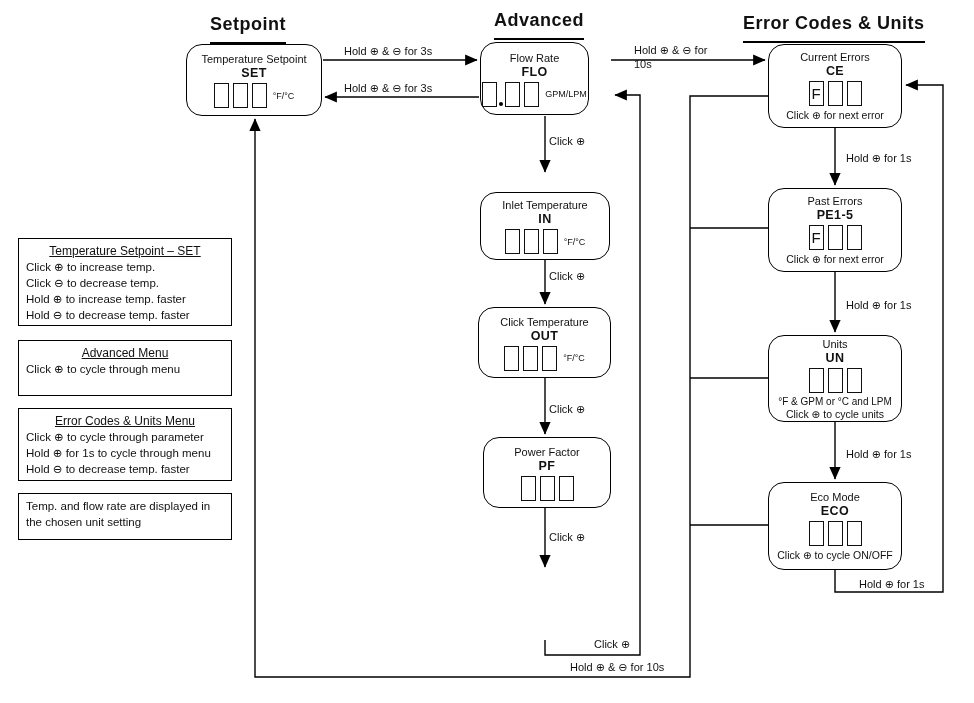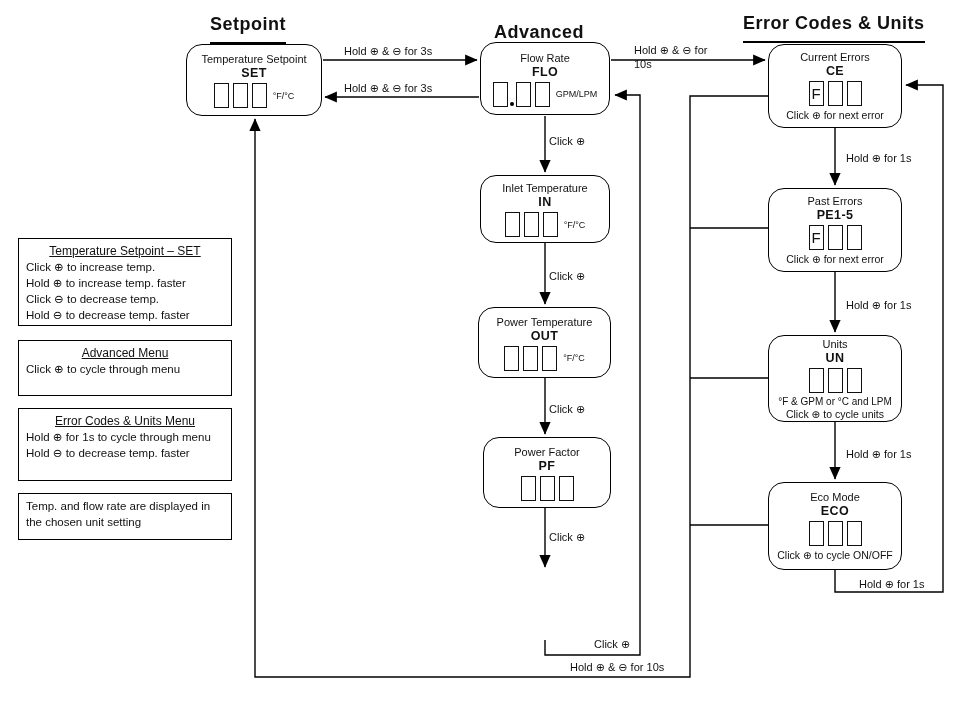--- a/index.html
+++ b/index.html
@@ -66,59 +66,59 @@
 
     <path d="M835,570 L835,592 L943,592 L943,85 L906,85" fill="none" stroke="#000" stroke-width="1.4" marker-end="url(#arr)"></path>
 
     <path d="M768,96 L690,96 L690,677 L255,677 L255,119" fill="none" stroke="#000" stroke-width="1.4" marker-end="url(#arr)"></path>
     <path d="M690,228 L768,228" fill="none" stroke="#000" stroke-width="1.4"></path>
     <path d="M690,378 L768,378" fill="none" stroke="#000" stroke-width="1.4"></path>
     <path d="M690,525 L768,525" fill="none" stroke="#000" stroke-width="1.4"></path>
   </svg>
 
   <div class="col-title" style="left:210px;top:14px;">Setpoint</div>
-  <div class="col-title" style="left:494px;top:22px;">Advanced</div>
+  <div class="col-title" style="left:494px;top:10px;">Advanced</div>
   <div class="col-title" style="left:743px;top:13px;">Error Codes &amp; Units</div>
 
   <div class="node" style="left:186px;top:44px;width:136px;height:72px;">
     <div class="node-title">Temperature Setpoint</div>
     <div class="node-code">SET</div>
     <div class="display">
       <span class="cell"></span>
       <span class="cell"></span>
       <span class="cell"></span>
       <span class="unit">°F/°C</span>
     </div>
   </div>
 
-  <div class="node" style="left:480px;top:42px;width:130px;height:73px;">
+  <div class="node" style="left:480px;top:42px;width:109px;height:73px;">
     <div class="node-title">Flow Rate</div>
     <div class="node-code">FLO</div>
     <div class="display">
       <span class="cell"></span>
       <span class="dot"></span>
       <span class="cell"></span>
       <span class="cell"></span>
       <span class="unit">GPM/LPM</span>
     </div>
   </div>
 
-  <div class="node" style="left:480px;top:175px;width:130px;height:68px;">
+  <div class="node" style="left:480px;top:192px;width:130px;height:68px;">
     <div class="node-title">Inlet Temperature</div>
     <div class="node-code">IN</div>
     <div class="display">
       <span class="cell"></span>
       <span class="cell"></span>
       <span class="cell"></span>
       <span class="unit">°F/°C</span>
     </div>
   </div>
 
   <div class="node" style="left:478px;top:307px;width:133px;height:71px;">
-    <div class="node-title">Power Temperature</div>
+    <div class="node-title">Click Temperature</div>
     <div class="node-code">OUT</div>
     <div class="display">
       <span class="cell"></span>
       <span class="cell"></span>
       <span class="cell"></span>
       <span class="unit">°F/°C</span>
     </div>
   </div>
 
   <div class="node" style="left:483px;top:437px;width:128px;height:71px;">
@@ -187,32 +187,33 @@
   <div class="edge-label" style="left:594px;top:637px;">Click ⊕</div>
   <div class="edge-label" style="left:570px;top:660px;">Hold ⊕ &amp; ⊖ for 10s</div>
   <div class="edge-label" style="left:846px;top:151px;">Hold ⊕ for 1s</div>
   <div class="edge-label" style="left:846px;top:298px;">Hold ⊕ for 1s</div>
   <div class="edge-label" style="left:846px;top:447px;">Hold ⊕ for 1s</div>
   <div class="edge-label" style="left:859px;top:577px;">Hold ⊕ for 1s</div>
 
   <div class="panel" style="left:18px;top:238px;width:214px;height:88px;">
     <div class="panel-title">Temperature Setpoint – SET</div>
     <div>Click ⊕ to increase temp.</div>
+    <div>Click ⊖ to decrease temp.</div>
     <div>Hold ⊕ to increase temp. faster</div>
-    <div>Click ⊖ to decrease temp.</div>
     <div>Hold ⊖ to decrease temp. faster</div>
   </div>
 
   <div class="panel" style="left:18px;top:340px;width:214px;height:56px;">
     <div class="panel-title">Advanced Menu</div>
     <div>Click ⊕ to cycle through menu</div>
   </div>
 
   <div class="panel" style="left:18px;top:408px;width:214px;height:73px;">
     <div class="panel-title">Error Codes &amp; Units Menu</div>
+    <div>Click ⊕ to cycle through parameter</div>
     <div>Hold ⊕ for 1s to cycle through menu</div>
     <div>Hold ⊖ to decrease temp. faster</div>
   </div>
 
   <div class="panel" style="left:18px;top:493px;width:214px;height:47px;">
     <div>Temp. and flow rate are displayed in the chosen unit setting</div>
   </div>
 
 </div>
 

